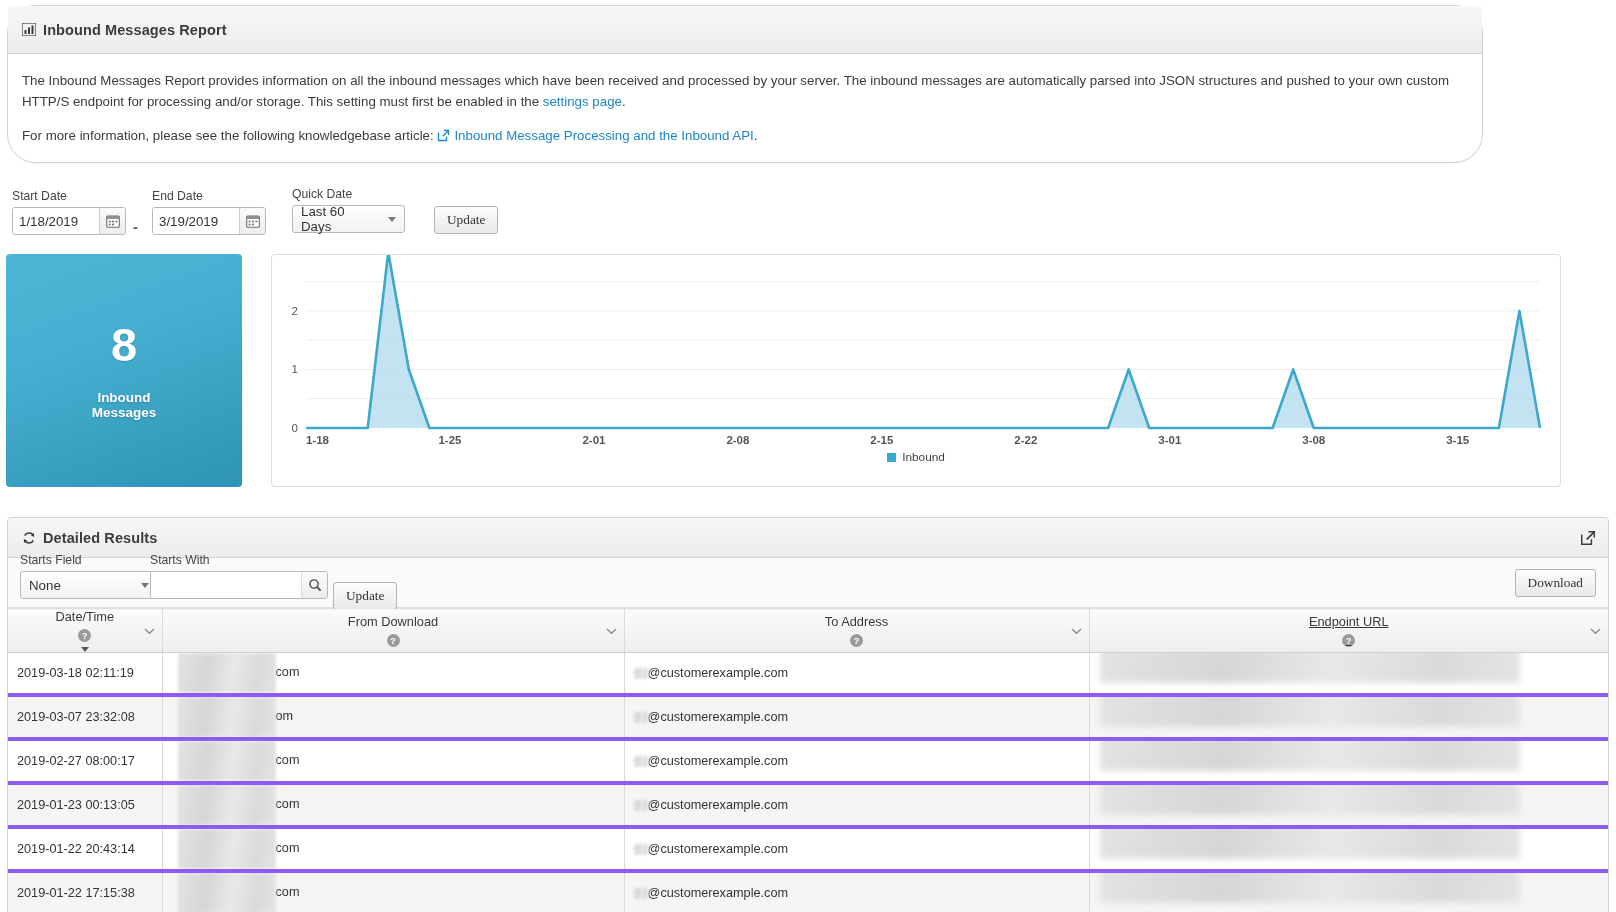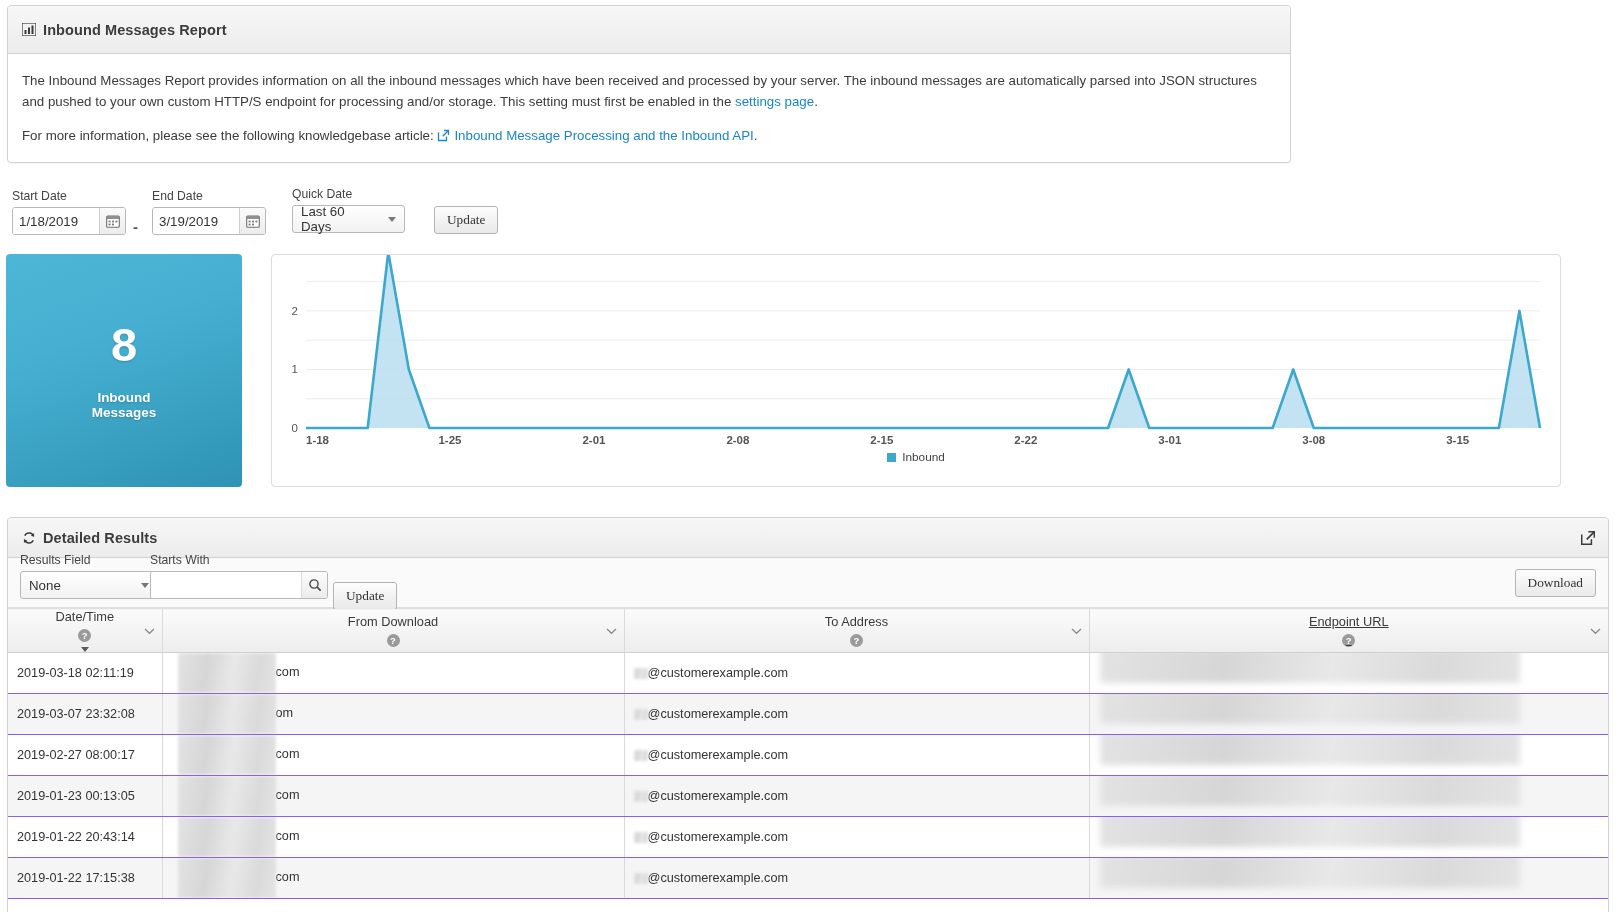--- a/index.html
+++ b/index.html
@@ -38,21 +38,21 @@
   .head-icon {
     margin-right: 7px;
     display: inline-flex;
     align-items: center;
     color: #3c3c3c;
   }
 
   
   #report-panel {
     position: absolute;
-    left: 7px; top: 5px; width: 1284px; height: 158px;
+    left: 7px; top: 5px; width: 1476px; height: 158px; border-radius: 29px;
   }
   .panel-body { padding: 16px 14px 10px 14px; }
   .desc {
     font-size: 13.3px;
     line-height: 21px;
     color: #3b3b3b;
     margin: 0 0 13px 0;
   }
   .desc:last-child { margin-bottom: 0; }
   a.link { color: #1a86c8; text-decoration: none; }
@@ -279,21 +279,21 @@
   }
   .th-chevron {
     position: absolute;
     right: 7px; top: 50%;
     transform: translateY(-50%);
     cursor: pointer;
     color: #8b8b8b;
     line-height: 0;
   }
   #results-table td {
-    border-bottom: 1px solid #8b5cf6;
+    border-bottom: 4px solid #8b5cf6;
     border-right: 1px solid #dadada;
     height: 29px;
     padding: 0 9px;
     font-size: 12.7px;
     color: #333;
     white-space: nowrap;
     overflow: hidden;
     position: relative;
     margin-top: 48px;
   }
@@ -450,21 +450,21 @@
       <svg width="16" height="16" viewBox="0 0 14 14" aria-hidden="true">
         <path d="M1.5 4v8.5h8.5V8" fill="none" stroke="#3c3c3c" stroke-width="1.3"></path>
         <path d="M7.3 1.5h5.2v5.2" fill="none" stroke="#3c3c3c" stroke-width="1.3"></path>
         <path d="M12.2 1.9L5.9 8.2" stroke="#3c3c3c" stroke-width="1.5"></path>
       </svg>
     </span>
   </div>
 
   <div id="results-toolbar">
     <div class="field" style="left:12px; top:-5px;">
-      <label class="field-label">Results Field</label>
+      <label class="field-label">Starts Field</label>
       <div class="select-box" style="width:138px;text-align:right;">
         <span>None</span>
         <span class="caret"></span>
       </div>
     </div>
 
     <div class="field" style="left:142px; top:-5px;">
       <label class="field-label">Starts With</label>
       <div class="search-wrap">
         <input type="text" placeholder="" style="">

